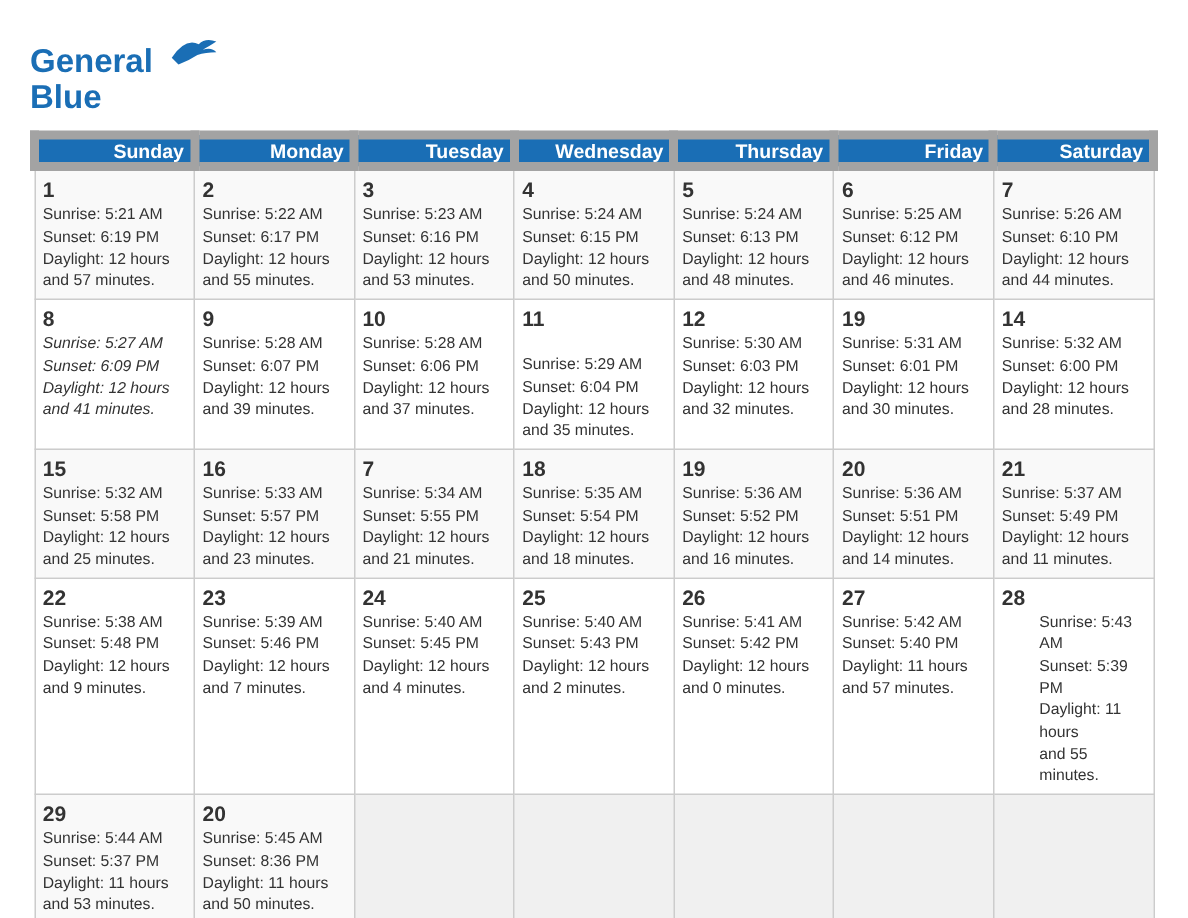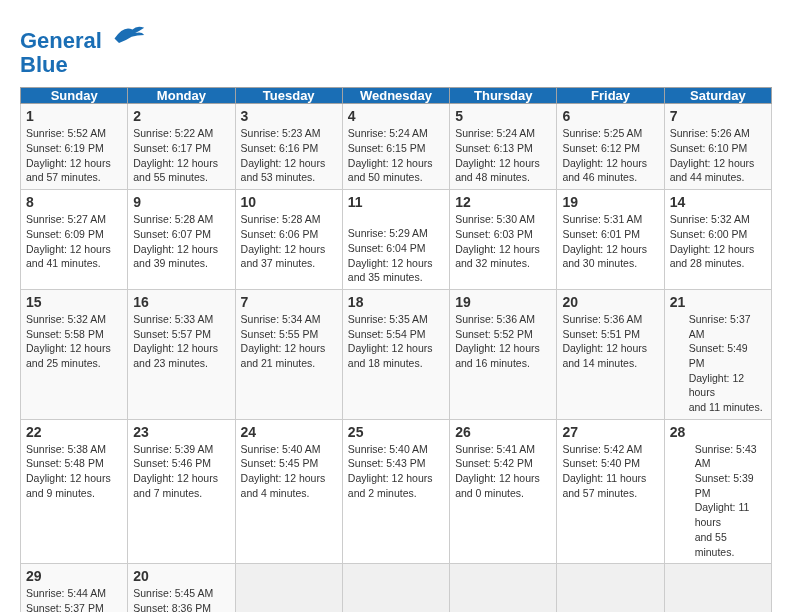--- a/index.html
+++ b/index.html
@@ -48,24 +48,24 @@
     }
     table {
       width: 100%;
       border-collapse: collapse;
       font-size: 11px;
     }
     thead th {
       background-color: #1a6eb5;
       color: #fff;
       padding: 0 4px;
-      text-align: center;
+      text-align: right;
       font-size: 13px;
       font-weight: bold;
-      border: 1px solid #a3a3a3;
+      border: 6px solid #a3a3a3;
     }
     tbody td {
       border: 1px solid #ccc;
       vertical-align: top;
       padding: 4px 5px;
       height: 80px;
       width: 14.28%;
       background: #fff;
     }
     tbody tr:nth-child(odd) td {
@@ -117,21 +117,21 @@
         <th>Wednesday</th>
         <th>Thursday</th>
         <th>Friday</th>
         <th>Saturday</th>
       </tr>
   </thead>
   <tbody id="calendar-body">
   <tr>
         <td>
           <span class="day-num">1</span>
-          <div class="day-detail" style="white-space: pre-line;">Sunrise: 5:52 AM
+          <div class="day-detail" style="white-space: pre-line;">Sunrise: 5:21 AM
 Sunset: 6:19 PM
 Daylight: 12 hours
 and 57 minutes.</div>
         </td>
         <td>
           <span class="day-num">2</span>
           <div class="day-detail" style="white-space: pre-line;">Sunrise: 5:22 AM
 Sunset: 6:17 PM
 Daylight: 12 hours
 and 55 minutes.</div>
@@ -168,21 +168,21 @@
           <span class="day-num">7</span>
           <div class="day-detail" style="white-space: pre-line;">Sunrise: 5:26 AM
 Sunset: 6:10 PM
 Daylight: 12 hours
 and 44 minutes.</div>
         </td>
       </tr>
       <tr>
         <td>
           <span class="day-num">8</span>
-          <div class="day-detail" style="white-space: pre-line;">Sunrise: 5:27 AM
+          <div class="day-detail" style="white-space: pre-line; font-style: italic;">Sunrise: 5:27 AM
 Sunset: 6:09 PM
 Daylight: 12 hours
 and 41 minutes.</div>
         </td>
         <td>
           <span class="day-num">9</span>
           <div class="day-detail" style="white-space: pre-line;">Sunrise: 5:28 AM
 Sunset: 6:07 PM
 Daylight: 12 hours
 and 39 minutes.</div>
@@ -261,21 +261,21 @@
         </td>
         <td>
           <span class="day-num">20</span>
           <div class="day-detail" style="white-space: pre-line;">Sunrise: 5:36 AM
 Sunset: 5:51 PM
 Daylight: 12 hours
 and 14 minutes.</div>
         </td>
         <td>
           <span class="day-num">21</span>
-          <div class="day-detail" style="white-space: pre-line; margin-left: 19px;">Sunrise: 5:37 AM
+          <div class="day-detail" style="white-space: pre-line;">Sunrise: 5:37 AM
 Sunset: 5:49 PM
 Daylight: 12 hours
 and 11 minutes.</div>
         </td>
       </tr>
       <tr>
         <td>
           <span class="day-num">22</span>
           <div class="day-detail" style="white-space: pre-line;">Sunrise: 5:38 AM
 Sunset: 5:48 PM

